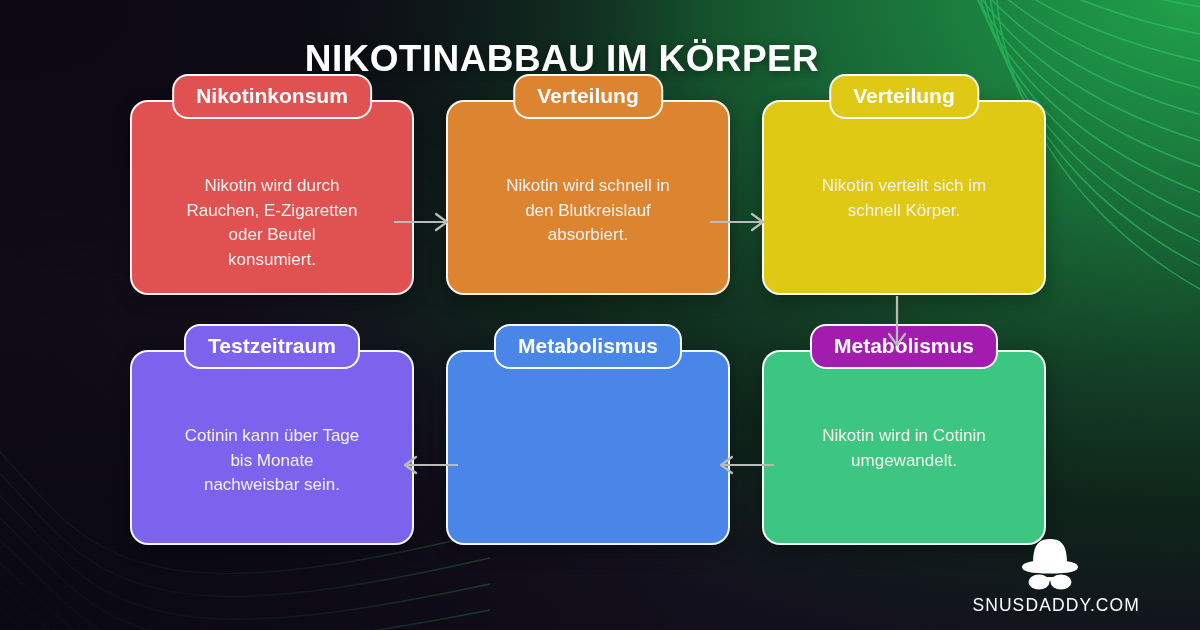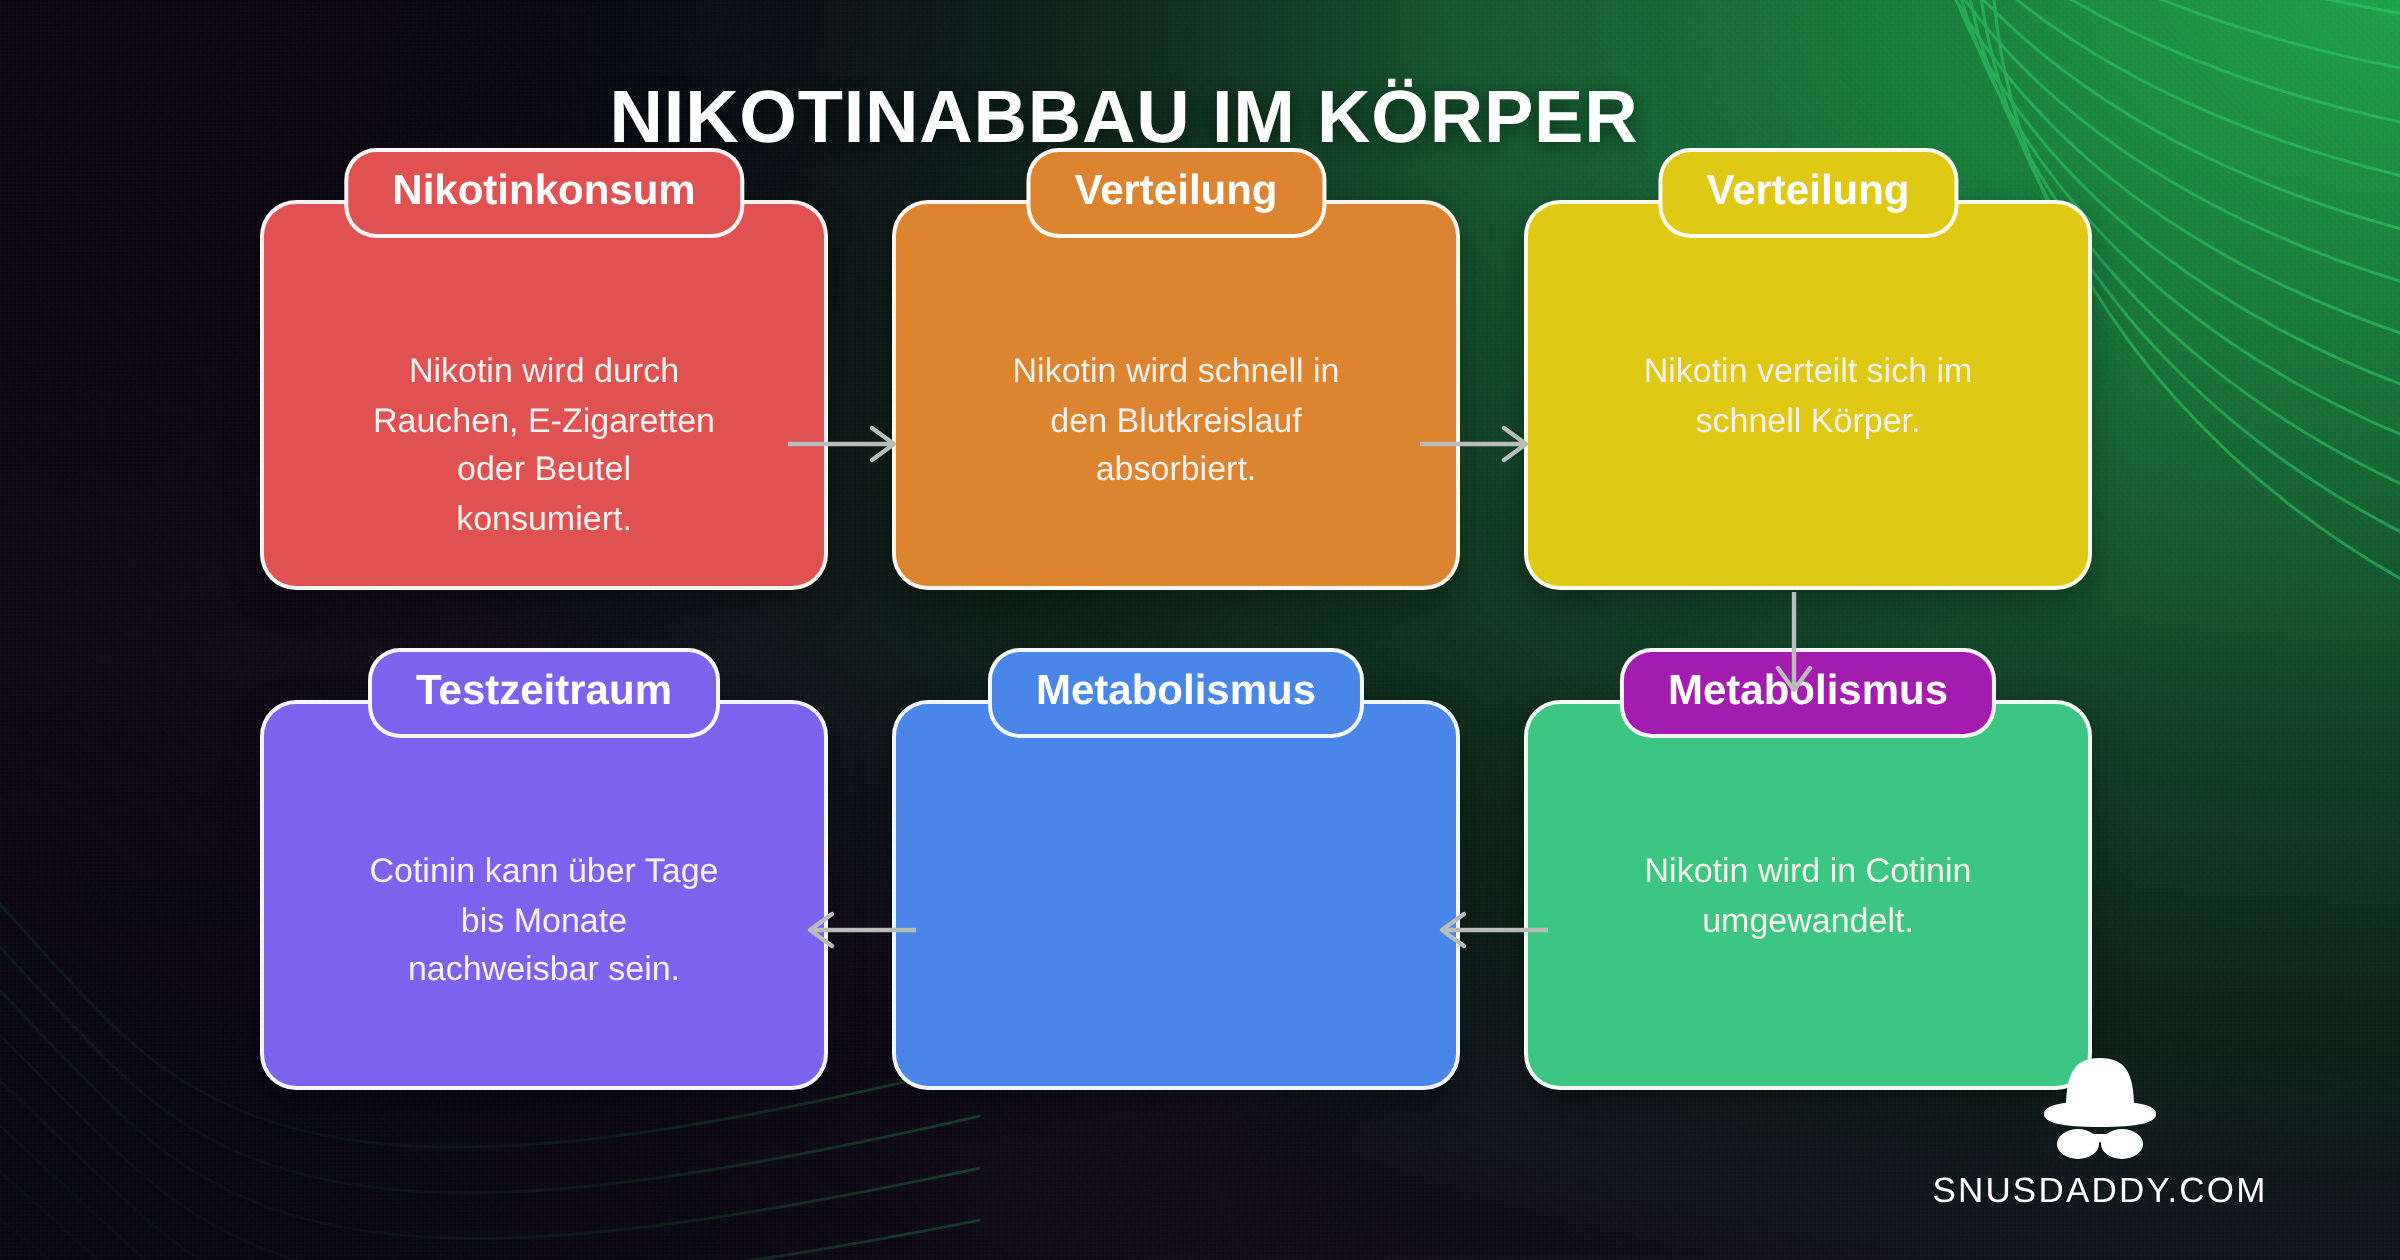--- a/index.html
+++ b/index.html
@@ -108,23 +108,23 @@
   .arrow{ position:absolute; }
   .arrow-h1{ left:394px; top:207px; width:62px; height:30px; }
   .arrow-h2{ left:710px; top:207px; width:62px; height:30px; }
   .arrow-v { left:880px; top:296px; width:34px; height:58px; }
   .arrow-h3{ left:712px; top:450px; width:62px; height:30px; }
   .arrow-h4{ left:396px; top:450px; width:62px; height:30px; }
 
   
   .brand{
     position:absolute;
-    right:60px; bottom:24px;
+    right:60px; bottom:14px;
     width:180px;
-    text-align:center;
+    text-align:right;
   }
   .brand-logo{ display:block; margin:0 auto 5px; }
   .brand-text{
     color:#ffffff;
     font-size:17.5px;
     letter-spacing:1.1px;
     font-weight:normal;
   }
 </style>
 </head>

